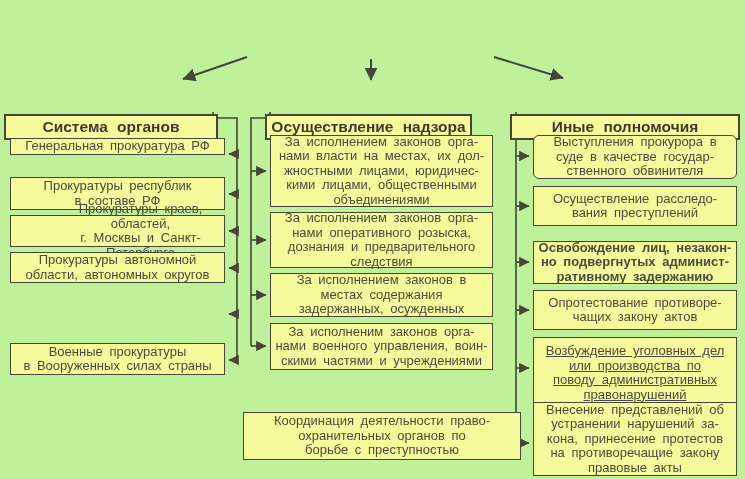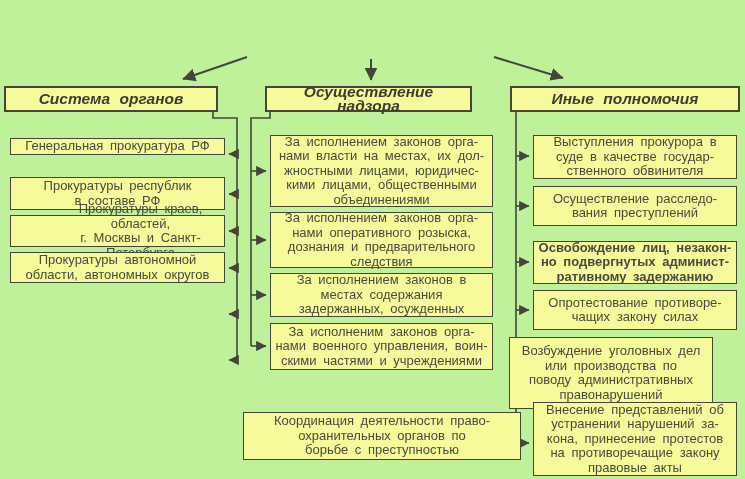--- a/index.html
+++ b/index.html
@@ -30,24 +30,24 @@
     border-width:2px;
     font-weight:bold;
     font-size:17px;
     letter-spacing:2px;
     word-spacing:8px;
     color:#3c3c31;
   }
   .header-box{
     border-width:2px;
     font-weight:bold;
-    font-style:italic;
     font-size:15.5px;
     word-spacing:5px;
     color:#3c3c31;
+    margin-top:28px;
   }
   svg.wires{
     position:absolute;left:0;top:0;
     pointer-events:none;
   }
   svg.wires line, svg.wires polyline{
     stroke:#45453a;fill:none;
   }
 </style>
 </head>
@@ -103,48 +103,50 @@
   <div class="node header-box" style="left:265px;top:86px;width:207px;height:26px;">Осуществление надзора</div>
   <div class="node header-box" style="left:510px;top:86px;width:230px;height:26px;">Иные полномочия</div>
 
   <div class="node" style="left:10px;top:138px;width:215px;height:17px;">Генеральная прокуратура РФ</div>
   <div class="node" style="left:10px;top:177px;width:215px;height:33px;">Прокуратуры республик
 в составе РФ</div>
   <div class="node" style="left:10px;top:215px;width:215px;height:32px;padding-left:48px;">Прокуратуры краев, областей,
 г. Москвы и Санкт-Петербурга</div>
   <div class="node" style="left:10px;top:252px;width:215px;height:31px;">Прокуратуры автономной
 области, автономных округов</div>
+  <div class="node" style="left:10px;top:343px;width:215px;height:32px;">Военные прокуратуры
+в Вооруженных силах страны</div>
 
   <div class="node" style="left:270px;top:135px;width:223px;height:72px;">За исполнением законов орга-
 нами власти на местах, их дол-
 жностными лицами, юридичес-
 кими лицами, общественными
 объединениями</div>
   <div class="node" style="left:270px;top:212px;width:223px;height:56px;">За исполнением законов орга-
 нами оперативного розыска,
 дознания и предварительного
 следствия</div>
   <div class="node" style="left:270px;top:273px;width:223px;height:44px;">За исполнением законов в
 местах содержания
 задержанных, осужденных</div>
   <div class="node" style="left:270px;top:323px;width:223px;height:47px;">За исполненим законов орга-
 нами военного управления, воин-
 скими частями и учреждениями</div>
 
-  <div class="node" style="left:533px;top:135px;width:204px;height:44px;">Выступления прокурора в
+  <div class="node" style="left:533px;top:135px;width:204px;height:44px;border-radius:6px;">Выступления прокурора в
 суде в качестве государ-
 ственного обвинителя</div>
   <div class="node" style="left:533px;top:186px;width:204px;height:40px;">Осуществление расследо-
 вания преступлений</div>
   <div class="node" style="left:533px;top:241px;width:204px;height:43px;font-weight:bold;">Освобождение лиц, незакон-
 но подвергнутых админист-
 ративному задержанию</div>
   <div class="node" style="left:533px;top:290px;width:204px;height:40px;">Опротестование противоре-
-чащих закону силах</div>
-  <div class="node" style="left:509px;top:337px;width:204px;height:72px;">Возбуждение уголовных дел
+чащих закону актов</div>
+  <div class="node" style="left:533px;top:337px;width:204px;height:72px;text-decoration:underline;">Возбуждение уголовных дел
 или производства по
 поводу административных
 правонарушений</div>
   <div class="node" style="left:533px;top:402px;width:204px;height:74px;">Внесение представлений об
 устранении нарушений за-
 кона, принесение протестов
 на противоречащие закону
 правовые акты</div>
 
   <div class="node" style="left:243px;top:412px;width:278px;height:48px;">Координация деятельности право-

